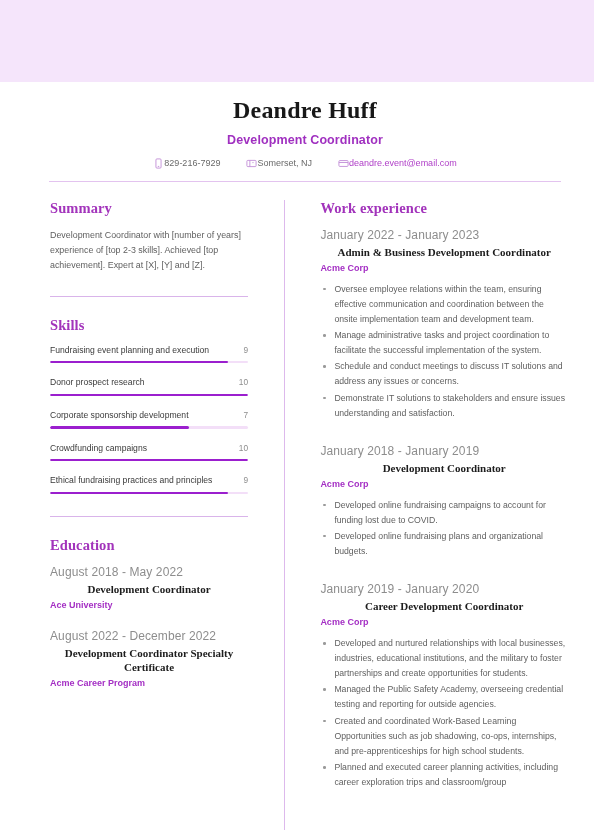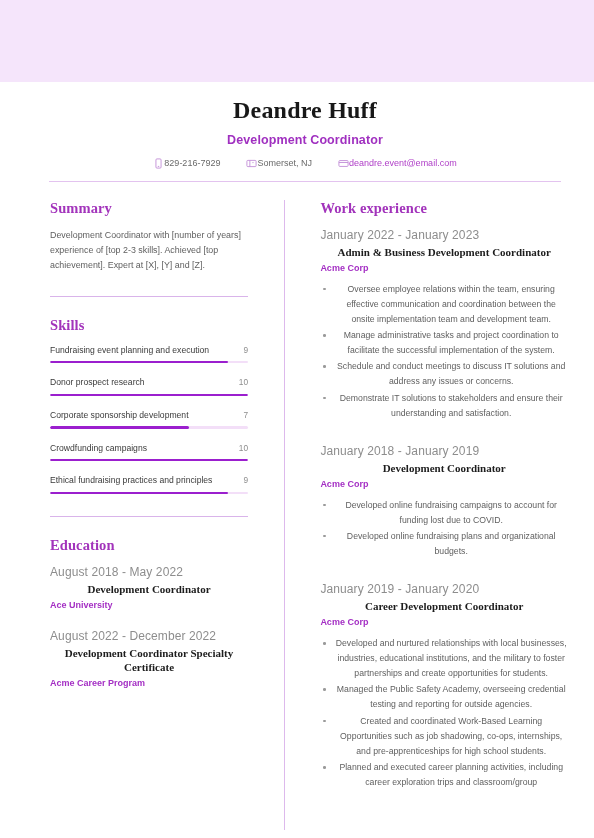--- a/index.html
+++ b/index.html
@@ -190,21 +190,20 @@
   .entry-org {
     font-size: 9px;
     font-weight: bold;
     color: #a42fc4;
     line-height: 1.3;
   }
   .bullets {
     list-style: none;
     margin: 7px 0 0 0;
     padding: 0;
-    text-align: center;
   }
   .bullets li {
     position: relative;
     padding-left: 14px;
     font-size: 8.7px;
     line-height: 1.74;
     color: #5f5f5f;
     margin-bottom: 1px;
   }
   .bullets li:before {
@@ -362,21 +361,21 @@
         <h2 class="sec-title big">Work experience</h2>
 
         <div class="entry">
           <div class="entry-date">January 2022 - January 2023</div>
           <div class="entry-title">Admin &amp; Business Development Coordinator</div>
           <div class="entry-org">Acme Corp</div>
           <ul class="bullets">
             <li>Oversee employee relations within the team, ensuring effective communication and coordination between the onsite implementation team and development team.</li>
             <li>Manage administrative tasks and project coordination to facilitate the successful implementation of the system.</li>
             <li>Schedule and conduct meetings to discuss IT solutions and address any issues or concerns.</li>
-            <li>Demonstrate IT solutions to stakeholders and ensure their understanding and satisfaction.</li>
+            <li>Demonstrate IT solutions to stakeholders and ensure issues understanding and satisfaction.</li>
           </ul>
         </div>
 
         <div class="work-gap"></div>
 
         <div class="entry">
           <div class="entry-date">January 2018 - January 2019</div>
           <div class="entry-title">Development Coordinator</div>
           <div class="entry-org">Acme Corp</div>
           <ul class="bullets">

